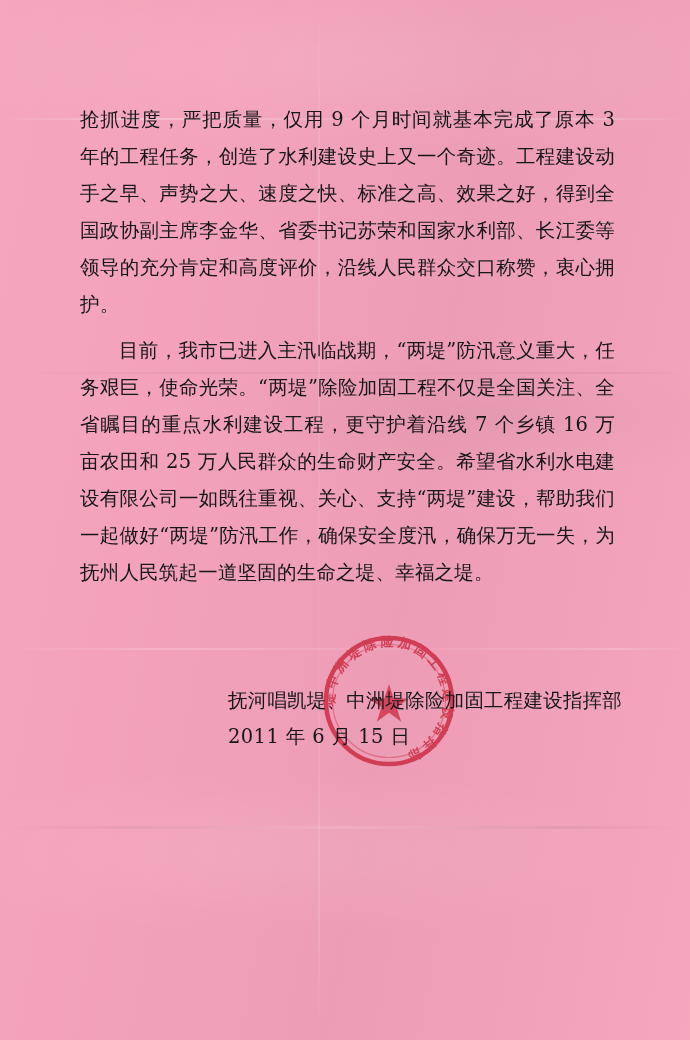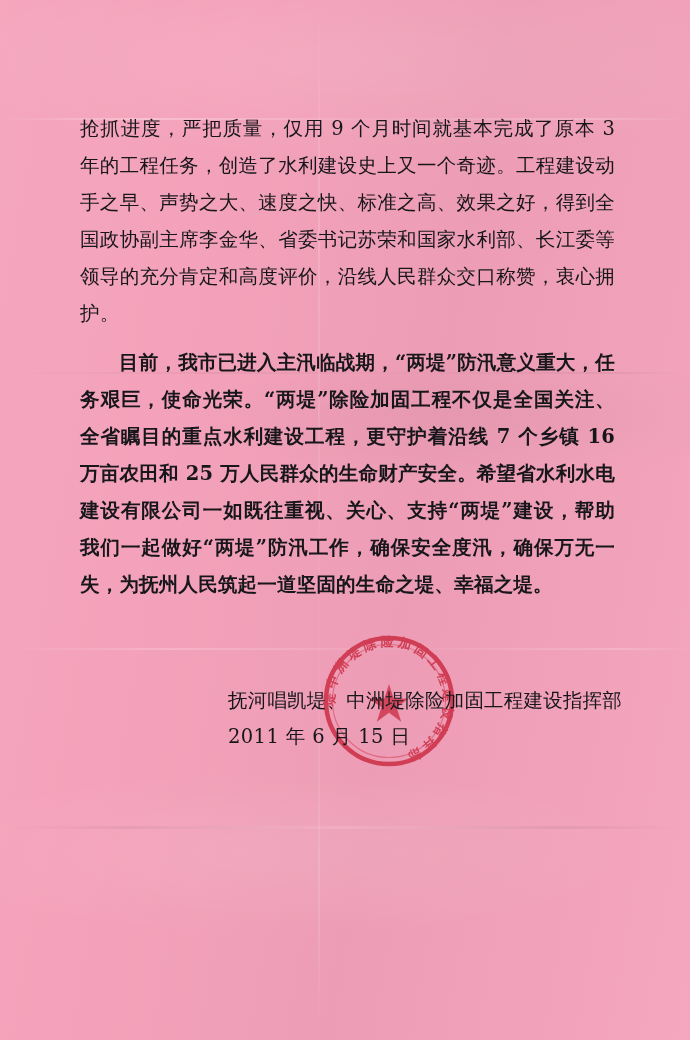--- a/index.html
+++ b/index.html
@@ -41,32 +41,31 @@
   .crease.v1 { left: 318px; top: 0; width: 2px; height: 1040px; background: linear-gradient(180deg, rgba(255,255,255,0.00), rgba(255,255,255,0.16) 22%, rgba(255,255,255,0.03) 58%, rgba(255,255,255,0.13) 88%, rgba(255,255,255,0)); }
 
   #content {
     position: absolute;
     left: 80px;
     top: 98px;
     width: 535px;
   }
 
   p.body-par {
-    margin: 12px 0 0 0;
+    margin: 3px 0 0 0;
     font-size: 19.5px;
     line-height: 37px;
     color: #17161a;
     text-align: justify;
     text-justify: inter-character;
     letter-spacing: 0.2px;
     text-indent: 0;
   }
   p.body-par.indent {
     text-indent: 39px;
-    font-weight: bold;
   }
   p.spacer-after { margin-bottom: 9px; }
 
   .signature-block {
     position: absolute;
     left: 228px;
     top: 684px;
     width: 420px;
   }
   .sig-line {

